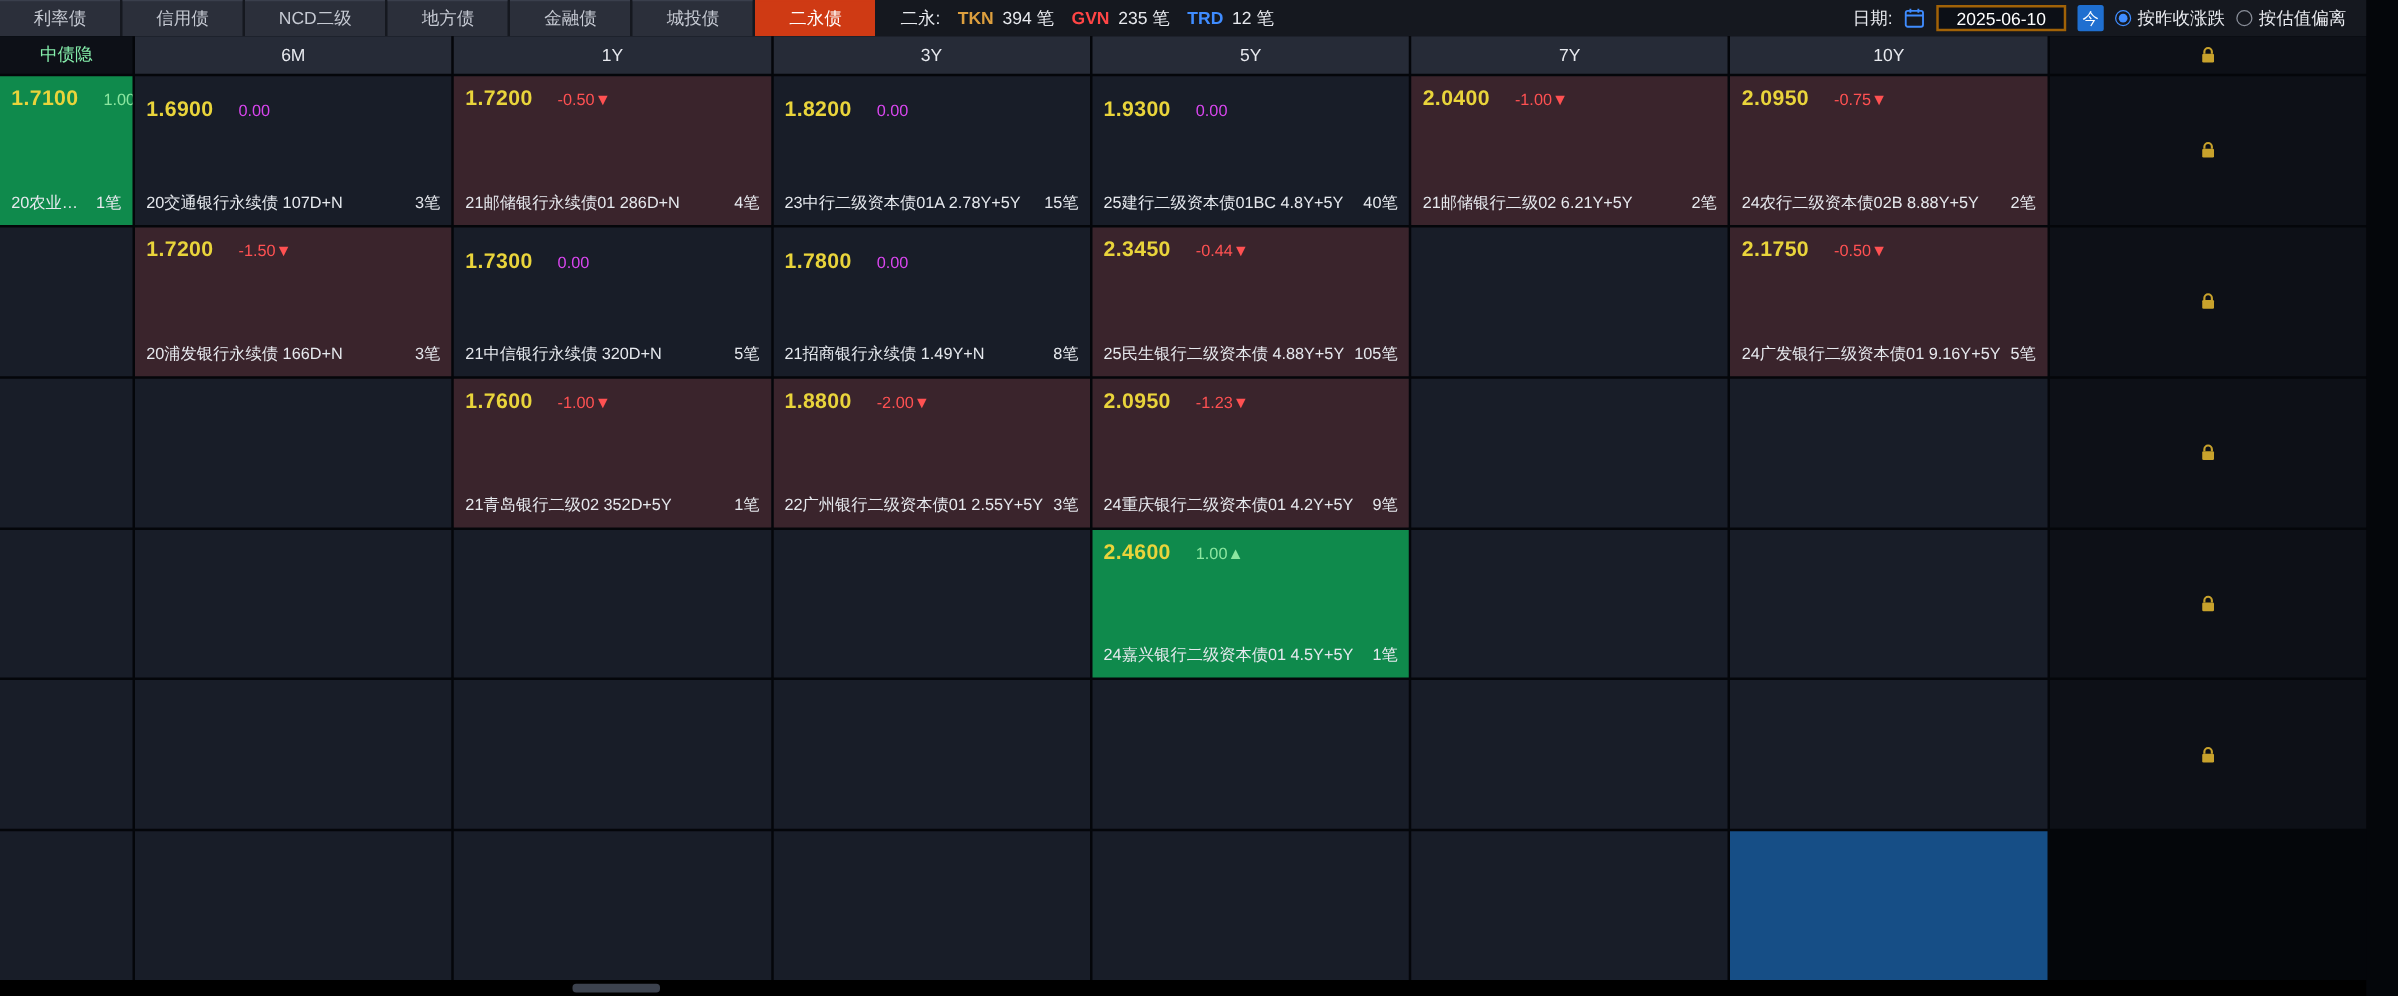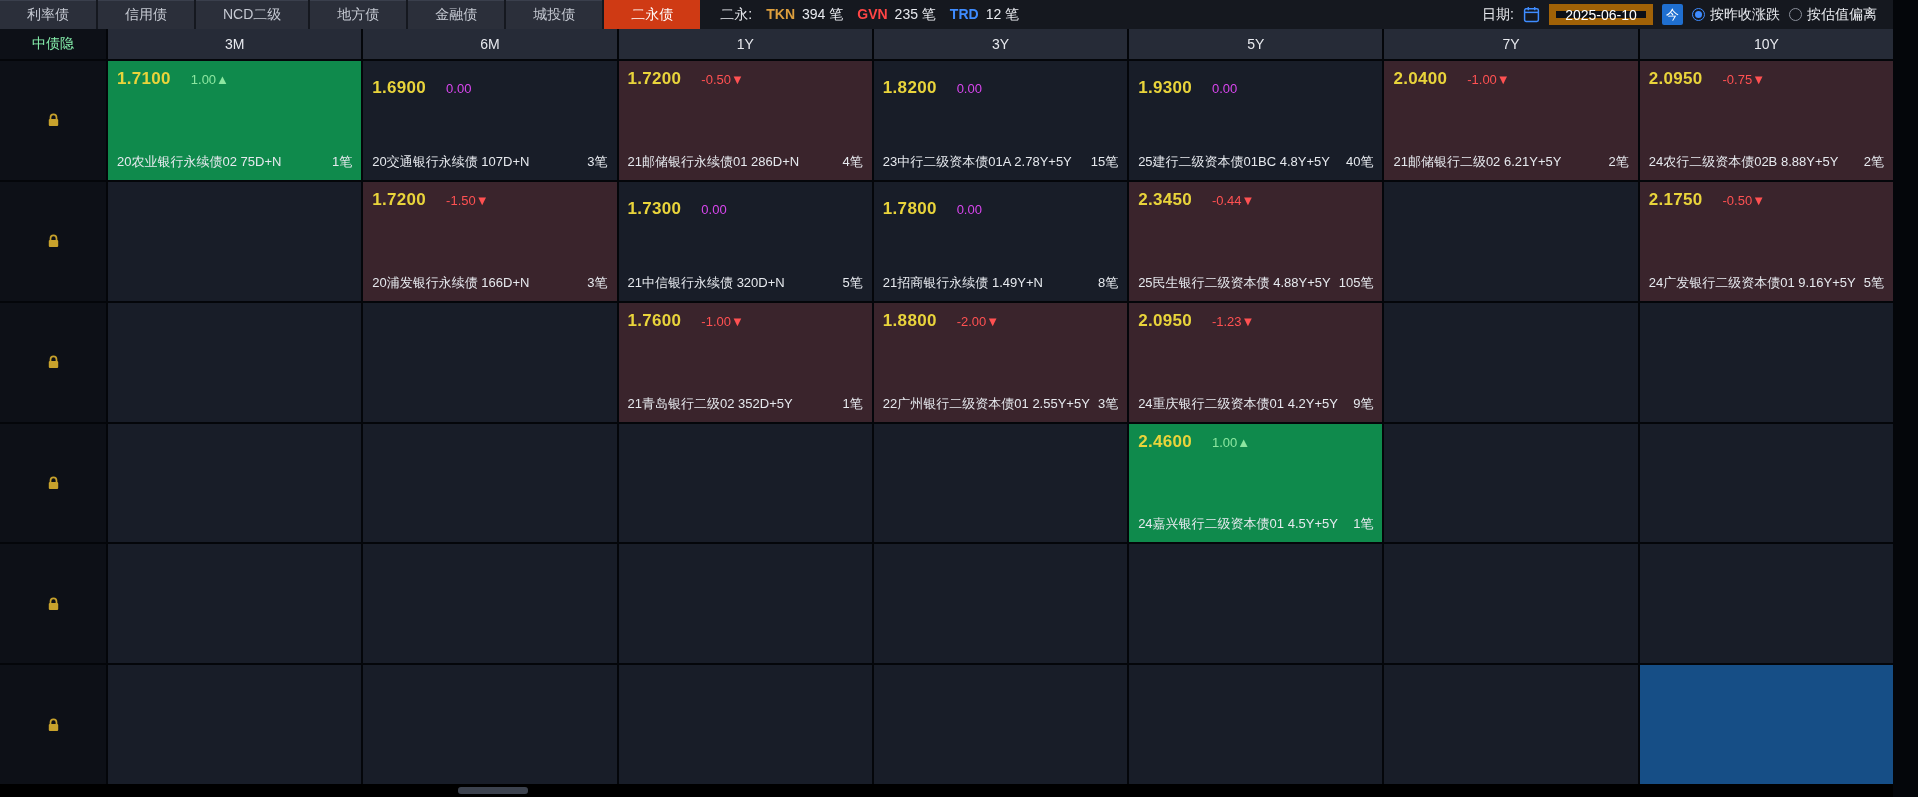--- a/index.html
+++ b/index.html
@@ -14,21 +14,21 @@
          margin-right:2px; background:#2b2f3a; color:#c6cad3; font-size:14px;
          cursor:pointer; border-top:1px solid #3a3f4c; white-space:nowrap; }
   .tab.active { background:#cf3a14; color:#ffffff; border-top-color:#cf3a14; }
   .summary { display:flex; align-items:center; margin-left:18px; font-size:14px;
              color:#e8eaef; gap:14px; white-space:nowrap; }
   .stat { display:inline-flex; gap:7px; }
   .stat-label { font-weight:bold; }
   .controls { margin-left:auto; display:flex; align-items:center; gap:9px;
               padding-right:16px; font-size:14px; color:#e8eaef; white-space:nowrap; }
   .cal-icon { display:inline-flex; align-items:center; cursor:pointer; }
-  .date-field { min-width:104px; height:21px; background:#0c0f16; border:7px solid #a16207;
+  .date-field { min-width:104px; height:21px; background:#0c0f16; border:2px solid #a16207;
                 display:flex; align-items:center; justify-content:center; font-size:14px;
                 color:#ffffff; padding:0 8px; cursor:pointer; }
   .today-btn { width:21px; height:21px; background:#1f6fd0; color:#fff; display:flex;
                align-items:center; justify-content:center; font-size:13px;
                border-radius:2px; cursor:pointer; }
   .radio-group { display:inline-flex; align-items:center; gap:5px; cursor:pointer; }
   .radio { width:13px; height:13px; border-radius:50%; border:1px solid #8a8f9a;
            display:inline-block; position:relative; background:transparent; }
   .radio.selected { border-color:#3f8cff; }
   .radio.selected::after { content:""; position:absolute; left:2px; top:2px; width:7px;
@@ -117,21 +117,20 @@
       </span>
       <span class="radio-group">
         <span class="radio"></span>
         <span>按估值偏离</span>
       </span>
     </div>
   </div>
 
   <div class="board">
       <div class="corner">中债隐</div>
-      <div class="colhead">3M</div>
       <div class="colhead">6M</div>
       <div class="colhead">1Y</div>
       <div class="colhead">3Y</div>
       <div class="colhead">5Y</div>
       <div class="colhead">7Y</div>
       <div class="colhead">10Y</div>
       <div class="lockcell">
         <span style="display:inline-flex;">
           <svg width="15" height="16" viewBox="0 0 14 14">
             <path d="M4.2 6V4.6a2.8 2.8 0 0 1 5.6 0V6" fill="none" stroke="#c8a22c" stroke-width="1.6"></path>

